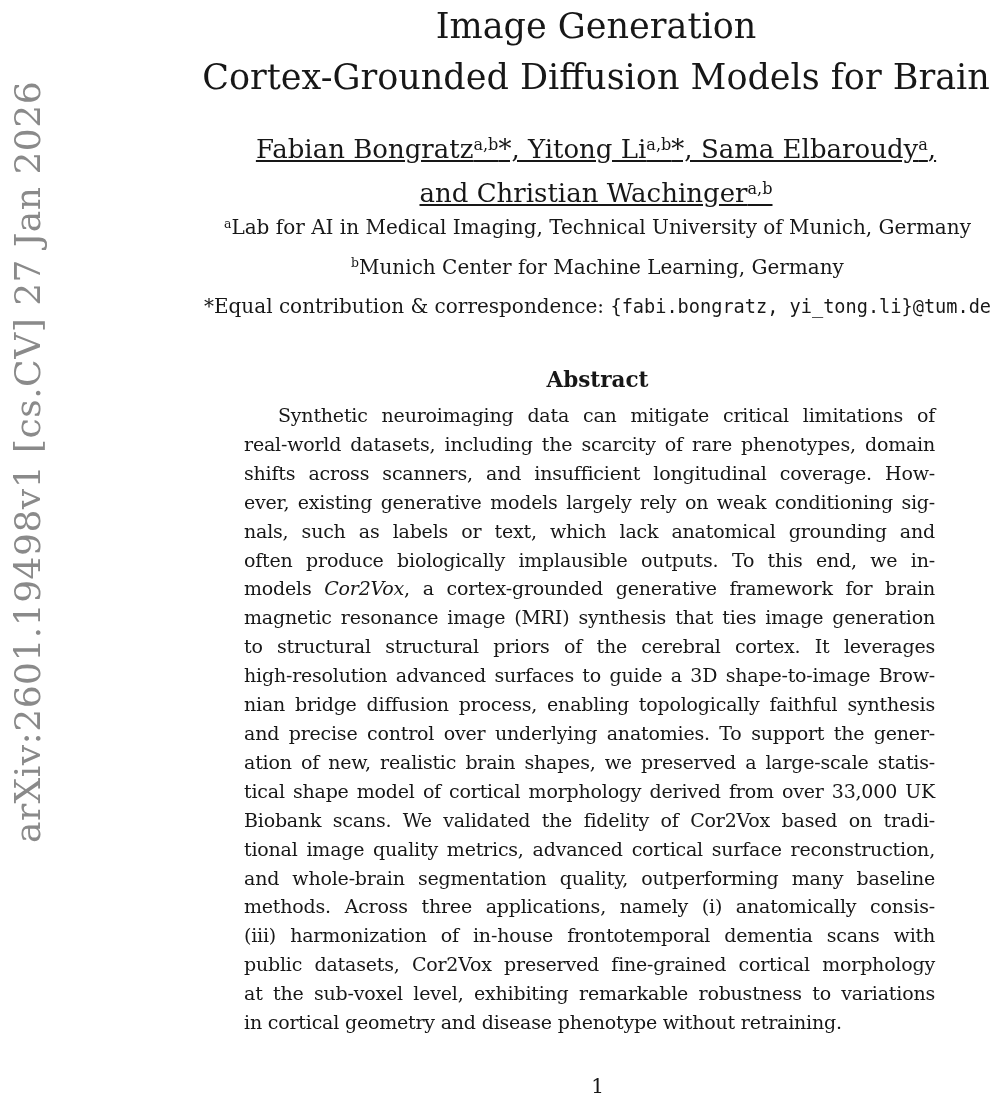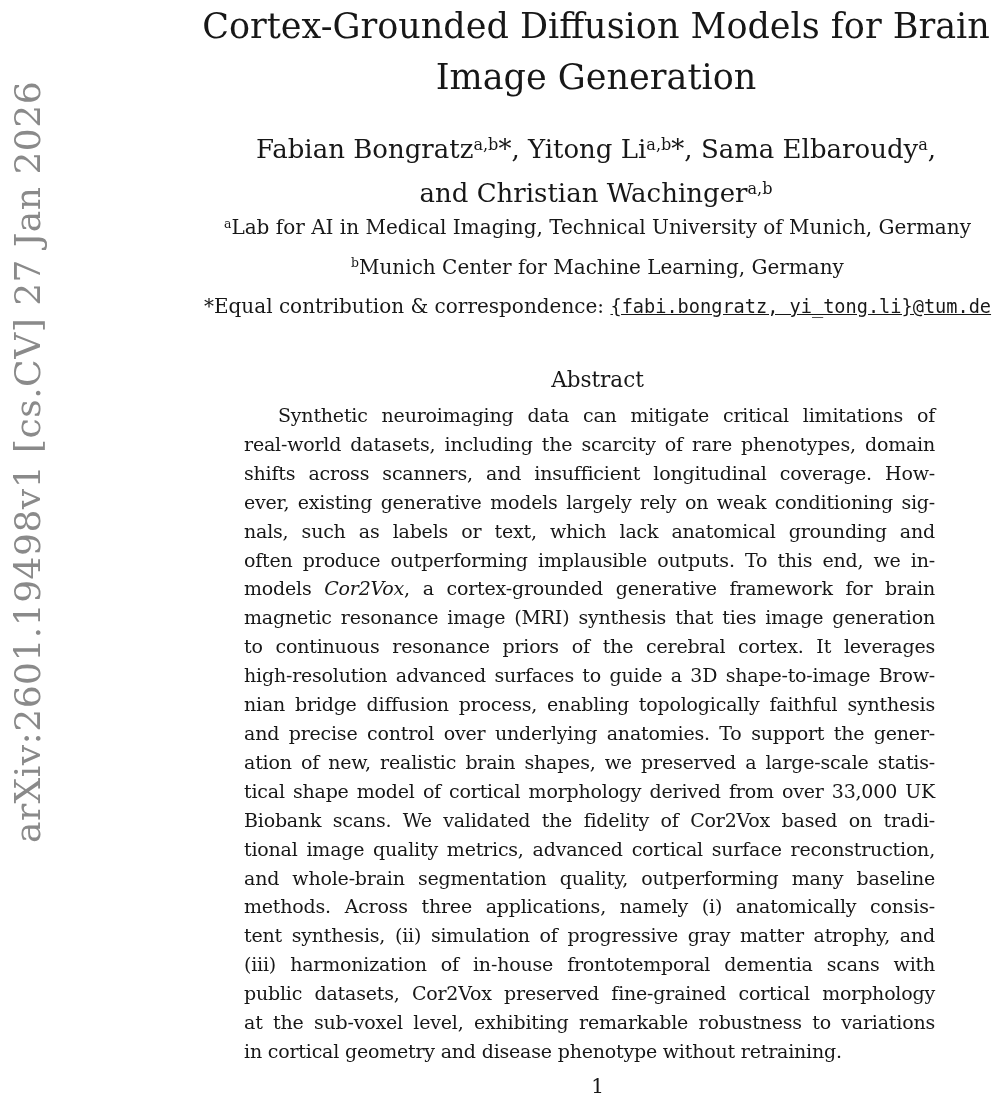--- a/index.html
+++ b/index.html
@@ -41,41 +41,42 @@
   .title-line { white-space: nowrap; }
 
   .authors-block {
     position: absolute;
     top: 129px;
     left: 187px;
     width: 818px;
     text-align: center;
     font-size: 26px;
     line-height: 40px;
+    text-decoration: underline;
   }
   .author-line { white-space: nowrap; }
 
   .affiliations-block {
     position: absolute;
     top: 209px;
     left: 190px;
     width: 815px;
     text-align: center;
     font-size: 20px;
     line-height: 37.5px;
   }
   .affiliation-line { white-space: nowrap; }
 
   .abstract-heading {
     position: absolute;
     top: 367px;
     left: 252px;
     width: 691px;
     text-align: center;
-    font-weight: normal;
+    font-weight: bold;
     font-size: 21.5px;
   }
 
   .abstract-body {
     position: absolute;
     top: 401px;
     left: 244px;
     width: 691px;
     font-size: 19px;
     line-height: 28.9px;
@@ -98,32 +99,31 @@
   }
 
   .sup {
     font-size: 62%;
     position: relative;
     top: -0.52em;
   }
   .mono {
     font-family: "DejaVu Sans Mono", monospace;
     font-size: 0.93em;
-    text-decoration: underline;
   }
   .it { font-style: italic; }
 </style>
 </head>
 <body>
 
 <div class="arxiv-banner">arXiv:2601.19498v1  [cs.CV]  27 Jan 2026</div>
 
 <div class="title-block">
+  <div class="title-line">Image Generation</div>
   <div class="title-line">Cortex-Grounded Diffusion Models for Brain</div>
-  <div class="title-line">Image Generation</div>
 </div>
 
 <div class="authors-block">
   <div class="author-line"><span>Fabian Bongratz</span><span class="sup">a,b</span><span>*, Yitong Li</span><span class="sup">a,b</span><span>*, Sama Elbaroudy</span><span class="sup">a</span><span>,</span></div>
   <div class="author-line"><span>and Christian Wachinger</span><span class="sup">a,b</span></div>
 </div>
 
 <div class="affiliations-block">
   <div class="affiliation-line"><span class="sup">a</span><span>Lab for AI in Medical Imaging, Technical University of Munich, Germany</span></div>
   <div class="affiliation-line"><span class="sup">b</span><span>Munich Center for Machine Learning, Germany</span></div>
@@ -131,33 +131,32 @@
 </div>
 
 <div class="abstract-heading">Abstract</div>
 
 <div class="abstract-body">
     <div class="abs-line"><span>Synthetic neuroimaging data can mitigate critical limitations of</span></div>
     <div class="abs-line"><span>real-world datasets, including the scarcity of rare phenotypes, domain</span></div>
     <div class="abs-line"><span>shifts across scanners, and insufficient longitudinal coverage. How-</span></div>
     <div class="abs-line"><span>ever, existing generative models largely rely on weak conditioning sig-</span></div>
     <div class="abs-line"><span>nals, such as labels or text, which lack anatomical grounding and</span></div>
-    <div class="abs-line"><span>often produce outperforming implausible outputs. To this end, we in-</span></div>
+    <div class="abs-line"><span>often produce biologically implausible outputs. To this end, we in-</span></div>
     <div class="abs-line"><span>models </span><span class="it">Cor2Vox</span><span>, a cortex-grounded generative framework for brain</span></div>
     <div class="abs-line"><span>magnetic resonance image (MRI) synthesis that ties image generation</span></div>
-    <div class="abs-line"><span>to continuous resonance priors of the cerebral cortex. It leverages</span></div>
+    <div class="abs-line"><span>to structural structural priors of the cerebral cortex. It leverages</span></div>
     <div class="abs-line"><span>high-resolution advanced surfaces to guide a 3D shape-to-image Brow-</span></div>
     <div class="abs-line"><span>nian bridge diffusion process, enabling topologically faithful synthesis</span></div>
     <div class="abs-line"><span>and precise control over underlying anatomies. To support the gener-</span></div>
     <div class="abs-line"><span>ation of new, realistic brain shapes, we preserved a large-scale statis-</span></div>
     <div class="abs-line"><span>tical shape model of cortical morphology derived from over 33,000 UK</span></div>
     <div class="abs-line"><span>Biobank scans. We validated the fidelity of Cor2Vox based on tradi-</span></div>
     <div class="abs-line"><span>tional image quality metrics, advanced cortical surface reconstruction,</span></div>
     <div class="abs-line"><span>and whole-brain segmentation quality, outperforming many baseline</span></div>
     <div class="abs-line"><span>methods. Across three applications, namely (i) anatomically consis-</span></div>
-    <div class="abs-line"><span>tent synthesis, (ii) simulation of progressive gray matter atrophy, and</span></div>
     <div class="abs-line"><span>(iii) harmonization of in-house frontotemporal dementia scans with</span></div>
     <div class="abs-line"><span>public datasets, Cor2Vox preserved fine-grained cortical morphology</span></div>
     <div class="abs-line"><span>at the sub-voxel level, exhibiting remarkable robustness to variations</span></div>
     <div class="abs-line"><span>in cortical geometry and disease phenotype without retraining.</span></div>
   </div>
 
 <div class="page-number">1</div>
 
 </body></html>

